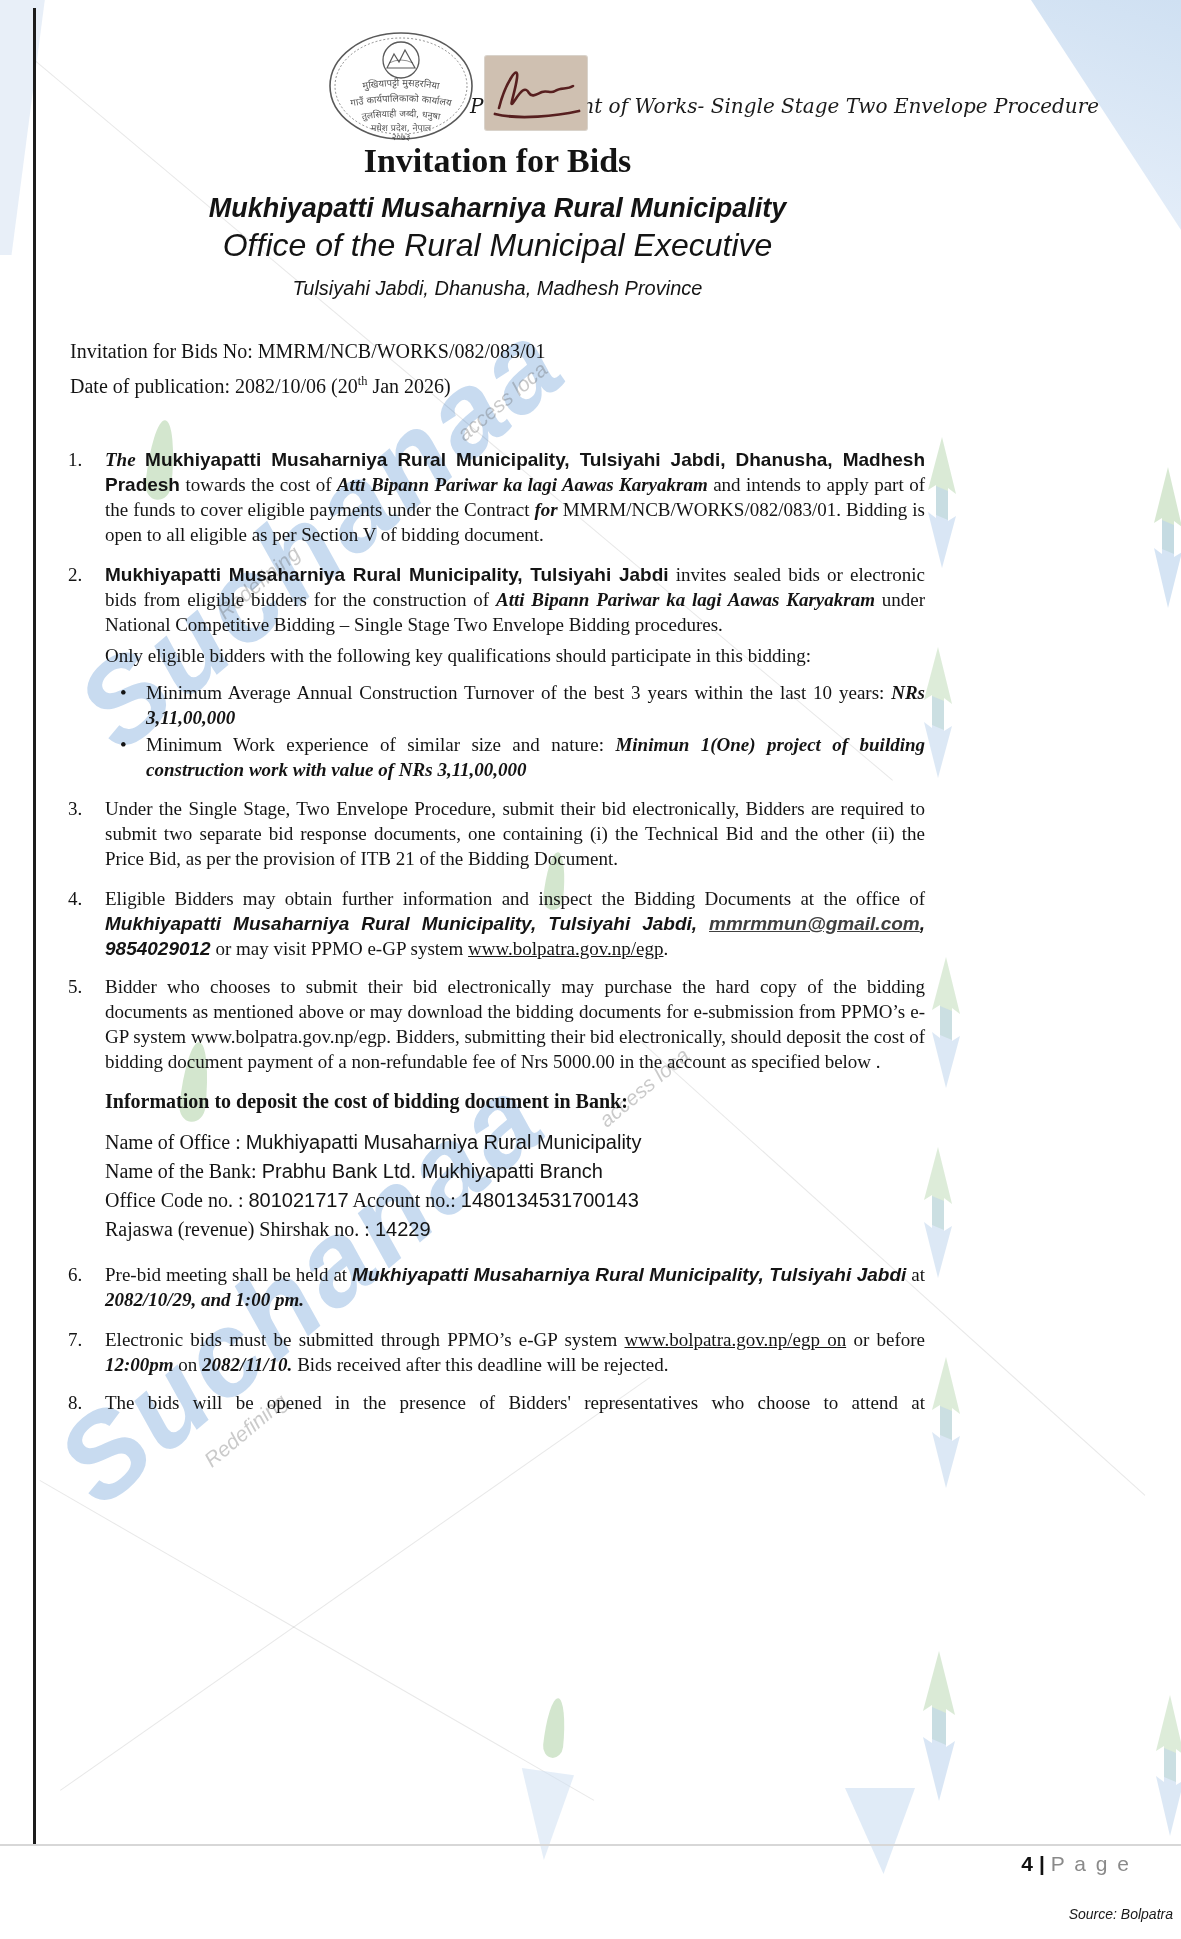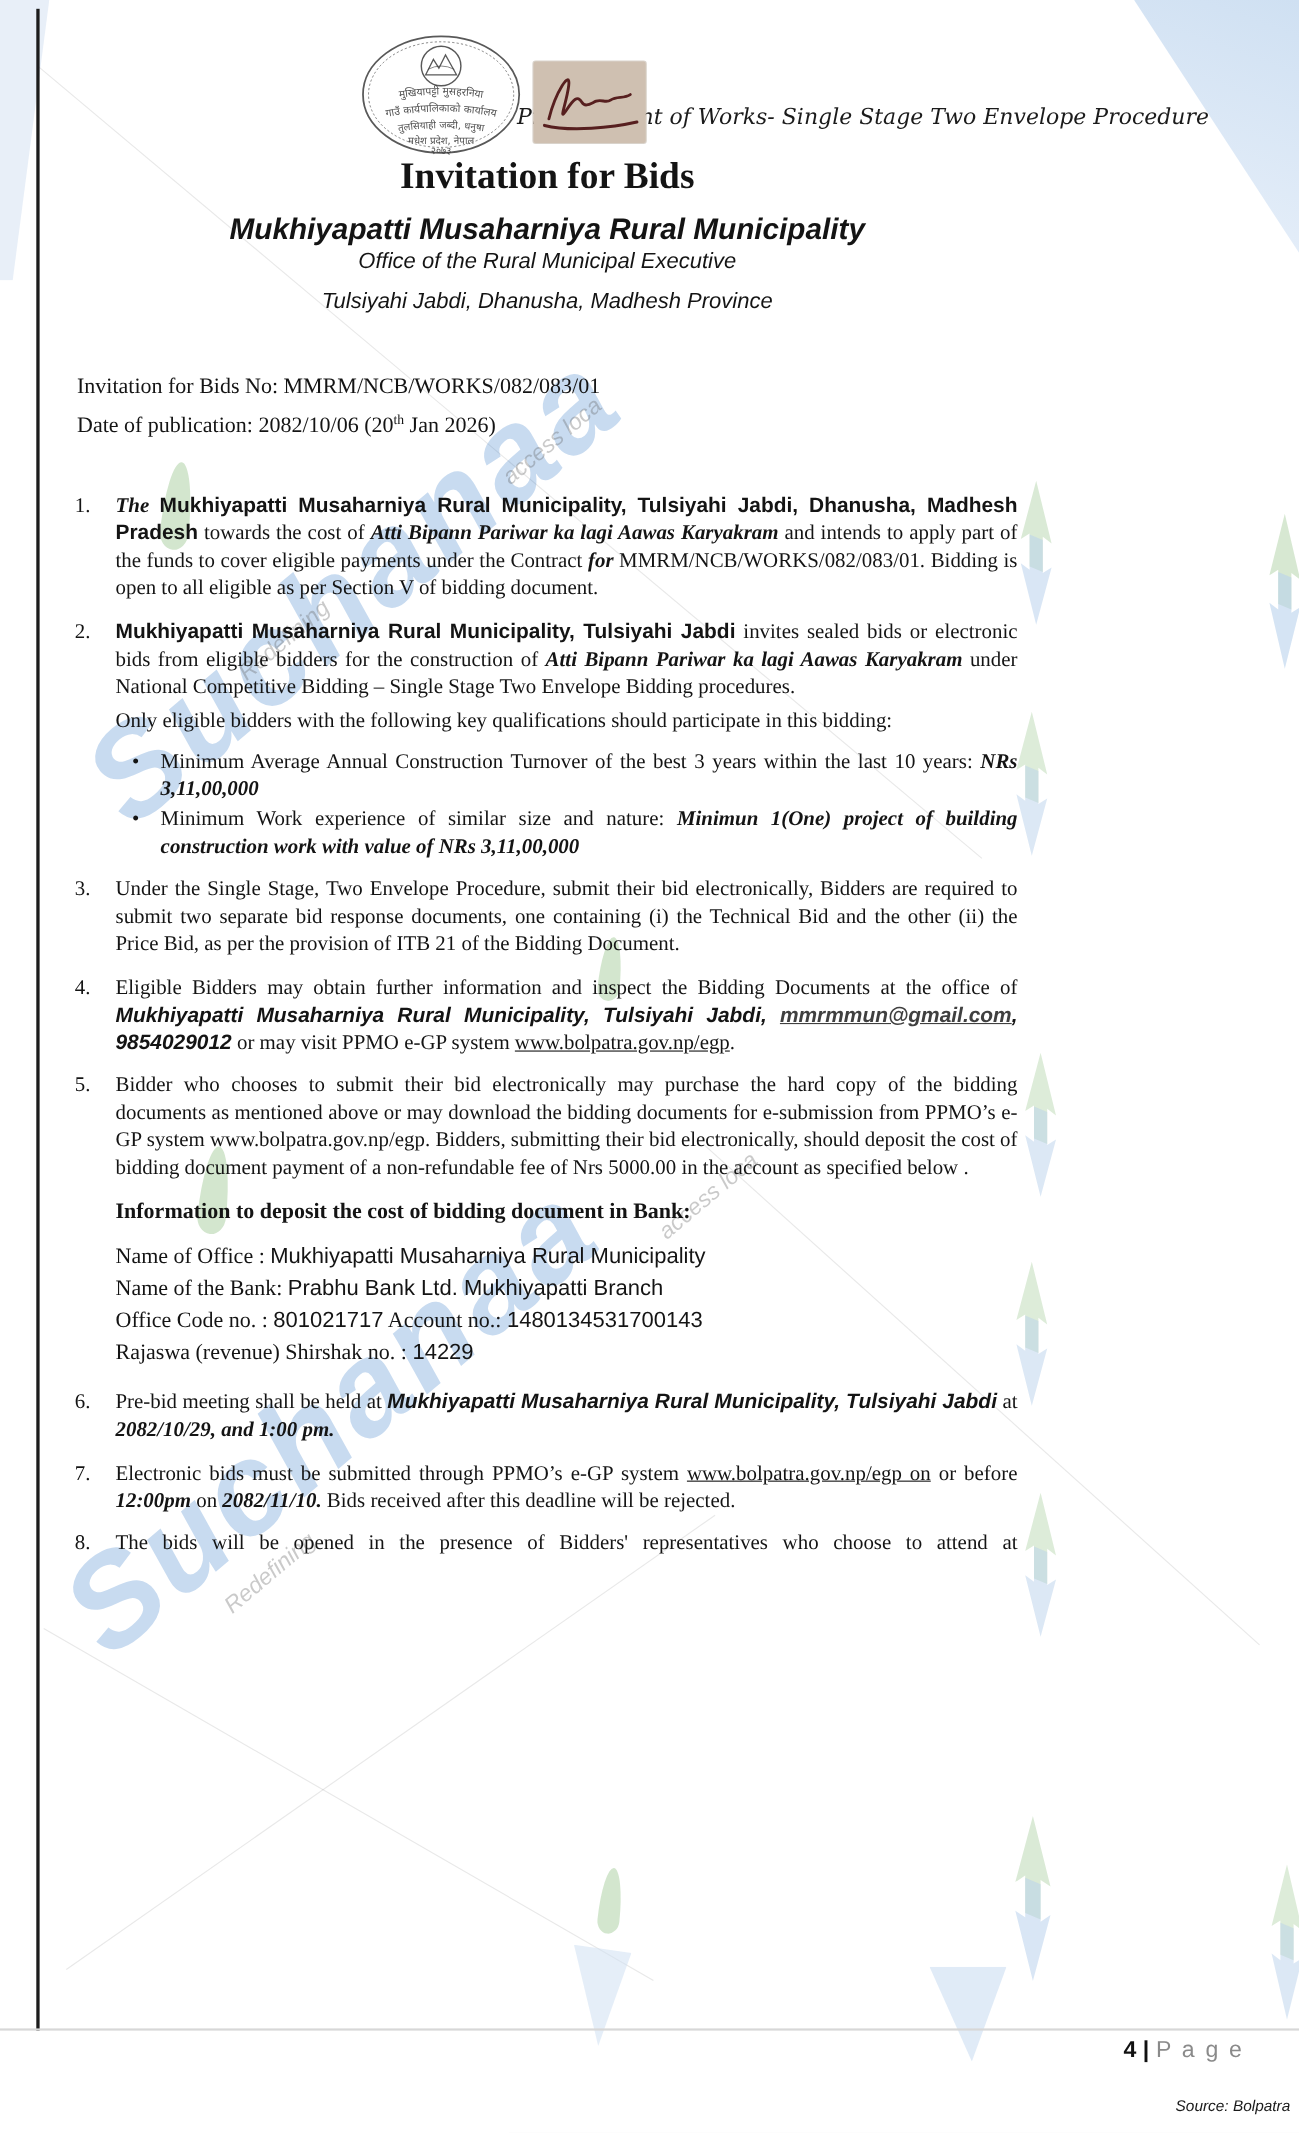--- a/index.html
+++ b/index.html
@@ -20,21 +20,21 @@
   .seal{position:absolute;left:326px;top:30px;}
   .signature{position:absolute;left:485px;top:56px;width:102px;height:74px;
              background:#cfc0b1;border-radius:2px;box-shadow:0 0 0 1px rgba(160,145,125,.4);}
   .callig{position:absolute;left:470px;top:94px;width:470px;font-family:"DejaVu Serif",serif;
           font-style:italic;font-size:20px;color:#1b1b1b;white-space:nowrap;}
   
   .title-block{position:absolute;left:70px;top:142px;width:855px;text-align:center;}
   .doc-title{font-size:34px;font-weight:bold;margin:0;}
   .org-name{font-family:"Liberation Sans",sans-serif;font-weight:bold;font-style:italic;
             font-size:27px;margin-top:13px;}
-  .office-name{font-family:"Liberation Sans",sans-serif;font-style:italic;font-size:20px;margin-top:3px;}
+  .office-name{font-family:"Liberation Sans",sans-serif;font-style:italic;font-size:32px;margin-top:3px;}
   .address{font-family:"Liberation Sans",sans-serif;font-style:italic;font-size:20px;margin-top:13px;}
   .meta-block{position:absolute;left:70px;top:340px;width:855px;text-align:left;font-size:20px;}
   .meta-block .line{margin-bottom:11px;}
   
   .doc-body{position:absolute;left:68px;top:447px;width:857px;font-size:19px;line-height:25px;}
   .item{display:flex;margin-bottom:15px;}
   .item .num{width:37px;flex:none;}
   .item .body{flex:1;text-align:justify;}
   .stretch .body{text-align-last:justify;}
   .quals-intro{padding-left:37px;margin:-3px 0 12px 0;}

